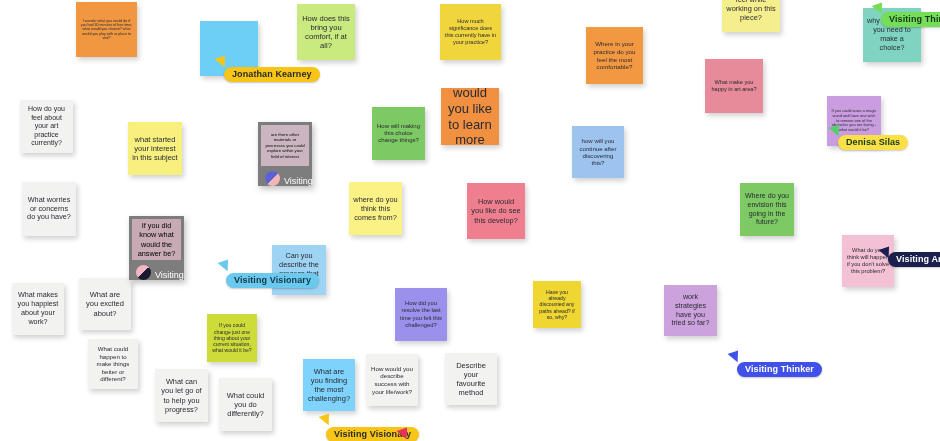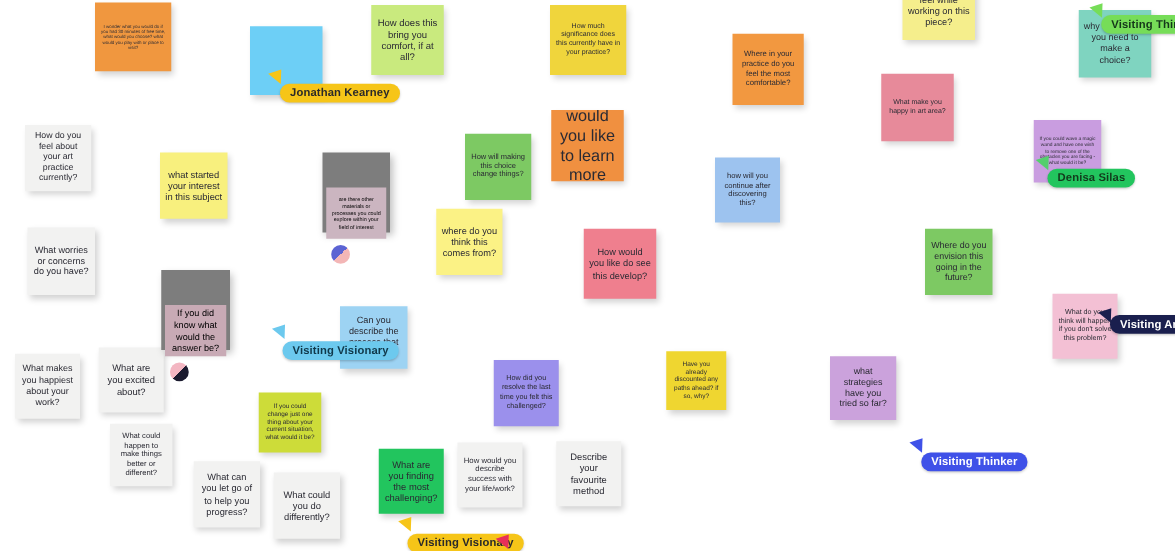--- a/index.html
+++ b/index.html
@@ -69,21 +69,20 @@
   }
   .framed .inner {
     box-sizing: border-box;
     display: flex;
     align-items: center;
     justify-content: flex-end;
     text-align: center;
     padding: 6px 4px;
     line-height: 1.25;
     overflow: hidden;
-    margin-top: 25px;
   }
   .framed .ownerbar {
     display: flex;
     align-items: flex-end;
     gap: 4px;
     height: 20px;
     padding: 0 4px;
     color: #ffffff;
     font-size: 9px;
     font-family: "Liberation Sans", sans-serif;
@@ -137,21 +136,21 @@
     </div>
     <div class="note" style="left: 441px; top: 88px; width: 58px; height: 57px; background: rgb(240, 144, 64); font-size: 13px;">
       <span>What would you like to learn more about?</span>
     </div>
     <div class="note" style="left: 572px; top: 126px; width: 52px; height: 52px; background: rgb(157, 195, 239); font-size: 6.1px;">
       <span>how will you continue after discovering this?</span>
     </div>
     <div class="note" style="left: 22px; top: 182px; width: 54px; height: 54px; background: rgb(242, 242, 241); font-size: 7.3px;">
       <span>What worries or concerns do you have?</span>
     </div>
-    <div class="note" style="left: 349px; top: 167px; width: 53px; height: 53px; background: rgb(251, 242, 133); font-size: 7.4px;">
+    <div class="note" style="left: 349px; top: 182px; width: 53px; height: 53px; background: rgb(251, 242, 133); font-size: 7.4px;">
       <span>where do you think this comes from?</span>
     </div>
     <div class="note" style="left: 467px; top: 183px; width: 58px; height: 56px; background: rgb(239, 127, 142); font-size: 7.4px;">
       <span>How would you like do see this develop?</span>
     </div>
     <div class="note" style="left: 740px; top: 183px; width: 54px; height: 53px; background: rgb(125, 201, 99); font-size: 7.1px;">
       <span>Where do you envision this going in the future?</span>
     </div>
     <div class="note" style="left: 842px; top: 235px; width: 52px; height: 52px; background: rgb(243, 192, 212); font-size: 5.7px;">
       <span>What do you think will happen if you don't solve this problem?</span>
@@ -159,41 +158,41 @@
     <div class="note" style="left: 272px; top: 245px; width: 54px; height: 50px; background: rgb(157, 211, 243); font-size: 7.3px;">
       <span>Can you describe the process that you took?</span>
     </div>
     <div class="note" style="left: 395px; top: 288px; width: 52px; height: 53px; background: rgb(155, 144, 236); font-size: 5.8px;">
       <span>How did you resolve the last time you felt this challenged?</span>
     </div>
     <div class="note" style="left: 533px; top: 281px; width: 48px; height: 47px; background: rgb(239, 214, 48); font-size: 5.2px;">
       <span>Have you already discounted any paths ahead? if so, why?</span>
     </div>
     <div class="note" style="left: 664px; top: 285px; width: 53px; height: 51px; background: rgb(203, 162, 220); font-size: 7.2px;">
-      <span>what strategies have you tried so far?</span>
+      <span>work strategies have you tried so far?</span>
     </div>
     <div class="note" style="left: 12px; top: 283px; width: 52px; height: 52px; background: rgb(242, 242, 241); font-size: 7.2px;">
       <span>What makes you happiest about your work?</span>
     </div>
     <div class="note" style="left: 79px; top: 278px; width: 52px; height: 52px; background: rgb(242, 242, 241); font-size: 7.5px;">
       <span>What are you excited about?</span>
     </div>
     <div class="note" style="left: 207px; top: 314px; width: 50px; height: 48px; background: rgb(205, 220, 57); font-size: 5.1px;">
       <span>If you could change just one thing about your current situation, what would it be?</span>
     </div>
     <div class="note" style="left: 88px; top: 339px; width: 50px; height: 50px; background: rgb(242, 242, 241); font-size: 6.1px;">
       <span>What could happen to make things better or different?</span>
     </div>
     <div class="note" style="left: 155px; top: 369px; width: 53px; height: 53px; background: rgb(242, 242, 241); font-size: 7.4px;">
       <span>What can you let go of to help you progress?</span>
     </div>
     <div class="note" style="left: 219px; top: 378px; width: 53px; height: 53px; background: rgb(242, 242, 241); font-size: 7.5px;">
       <span>What could you do differently?</span>
     </div>
-    <div class="note" style="left: 303px; top: 359px; width: 52px; height: 52px; background: #22c55e; font-size: 7.5px;">
+    <div class="note" style="left: 303px; top: 359px; width: 52px; height: 52px; background: #7dd3fc; font-size: 7.5px;">
       <span>What are you finding the most challenging?</span>
     </div>
     <div class="note" style="left: 366px; top: 354px; width: 52px; height: 52px; background: rgb(242, 242, 241); font-size: 6.2px;">
       <span>How would you describe success with your life/work?</span>
     </div>
     <div class="note" style="left: 445px; top: 353px; width: 52px; height: 52px; background: rgb(242, 242, 241); font-size: 7.5px;">
       <span>Describe your favourite method</span>
     </div>
     <div class="framed" style="left: 258px; top: 122px; width: 54px; height: 64px;">
       <div class="inner" style="background: rgb(203, 181, 192); height: 41px; font-size: 4.3px;">
@@ -216,21 +215,21 @@
     <div class="cursor" style="left: 216px; top: 57px; color: rgb(246, 197, 24);">
       <div class="arrow"></div>
       <div class="tag" style="background: rgb(246, 197, 24); color: rgb(42, 42, 42); left: 8px; top: 10px; text-align: right;">Jonathan Kearney</div>
     </div>
     <div class="cursor" style="left: 873px; top: 4px; color: rgb(118, 221, 88);">
       <div class="arrow"></div>
       <div class="tag" style="background: rgb(118, 221, 88); color: rgb(21, 55, 26); left: 8px; top: 8px;">Visiting Thinker</div>
     </div>
     <div class="cursor" style="left: 830px; top: 126px; color: rgb(84, 207, 109);">
       <div class="arrow"></div>
-      <div class="tag" style="background: #22c55e; color: rgb(18, 58, 28); left: 8px; top: 9px;">Denisa Silas</div>
+      <div class="tag" style="background: #fde047; color: rgb(18, 58, 28); left: 8px; top: 9px;">Denisa Silas</div>
     </div>
     <div class="cursor" style="left: 219px; top: 261px; color: rgb(108, 201, 238);">
       <div class="arrow"></div>
       <div class="tag" style="background: rgb(108, 201, 238); color: rgb(16, 56, 74); left: 7px; top: 12px;">Visiting Visionary</div>
     </div>
     <div class="cursor" style="left: 880px; top: 248px; color: rgb(26, 31, 78);">
       <div class="arrow"></div>
       <div class="tag" style="background: rgb(26, 31, 78); color: rgb(255, 255, 255); left: 8px; top: 4px;">Visiting Architect</div>
     </div>
     <div class="cursor" style="left: 729px; top: 352px; color: rgb(63, 81, 232);">

